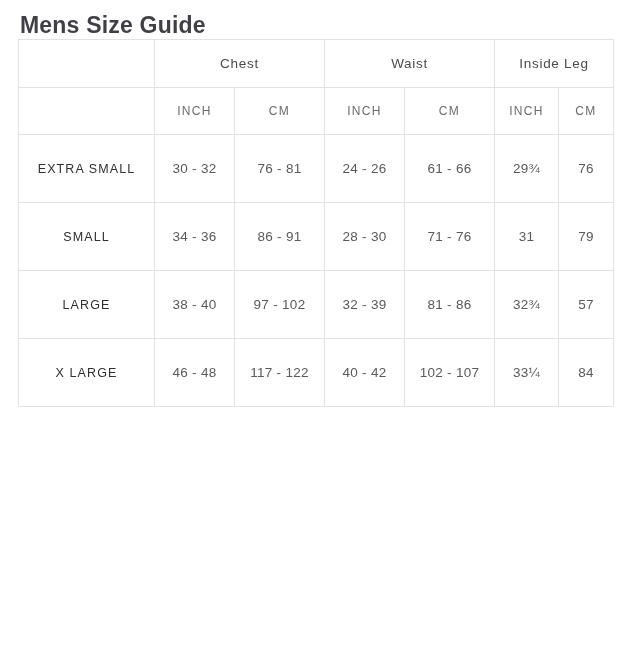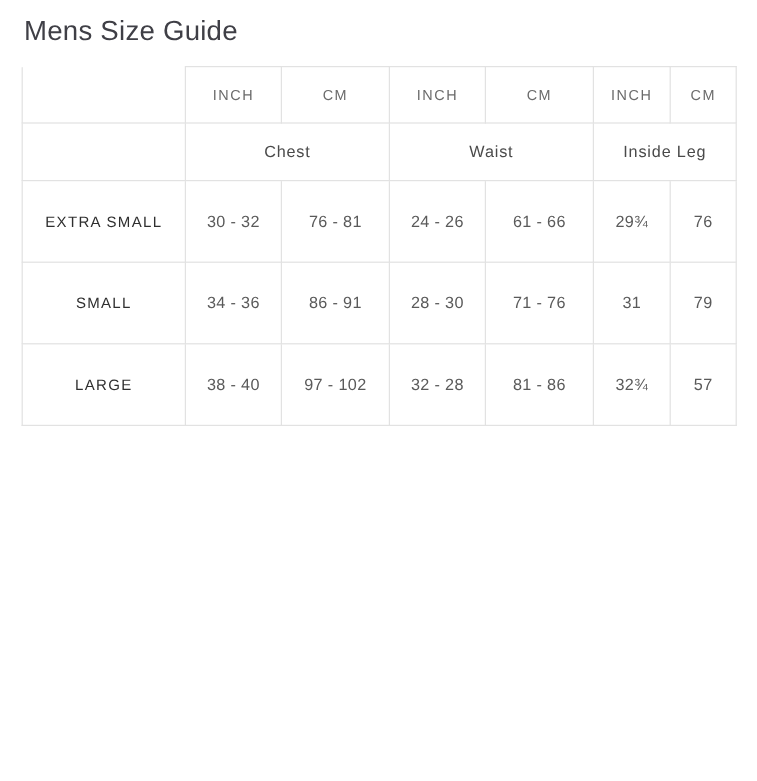--- a/index.html
+++ b/index.html
@@ -13,24 +13,24 @@
     height: 651px;
     font-family: "Liberation Sans", sans-serif;
     color: #3a3a3a;
     overflow: hidden;
   }
   .page {
     padding: 8px 18px 0 18px;
   }
   .title {
     font-size: 23px;
-    font-weight: 400;
+    font-weight: 700;
     color: #3f3f46;
     letter-spacing: 0.2px;
-    margin: 4px 0 16px 2px;
+    margin: 4px 0 0 2px;
   }
   table.size-table {
     border-collapse: collapse;
     width: 595px;
     table-layout: fixed;
   }
   table.size-table th,
   table.size-table td {
     border: 1px solid #e2e2e2;
     text-align: center;
@@ -90,33 +90,33 @@
       <col class="c-label">
         <col class="c-inch">
         <col class="c-cm">
       <col class="c-inch2">
         <col class="c-cm2">
         <col class="c-inch3">
         <col class="c-cm3">
     </colgroup>
     <thead>
       <tr>
+        <th class="grp-blank"></th>
+        <th class="grp" colspan="2">Chest</th>
+        <th class="grp" colspan="2">Waist</th>
+        <th class="grp" colspan="2">Inside Leg</th>
+      </tr>
+      <tr>
         <th class="grp-blank" style="border-top:none;"></th>
         <th class="unit">INCH</th>
         <th class="unit">CM</th>
         <th class="unit">INCH</th>
         <th class="unit">CM</th>
         <th class="unit">INCH</th>
         <th class="unit">CM</th>
-      </tr>
-      <tr>
-        <th class="grp-blank"></th>
-        <th class="grp" colspan="2">Chest</th>
-        <th class="grp" colspan="2">Waist</th>
-        <th class="grp" colspan="2">Inside Leg</th>
       </tr>
     </thead>
     <tbody>
       <tr>
         <td class="rowlabel">EXTRA SMALL</td>
         <td class="cell">30 - 32</td>
         <td class="cell">76 - 81</td>
         <td class="cell">24 - 26</td>
         <td class="cell">61 - 66</td>
         <td class="cell">29¾</td>
@@ -128,20 +128,29 @@
         <td class="cell">86 - 91</td>
         <td class="cell">28 - 30</td>
         <td class="cell">71 - 76</td>
         <td class="cell">31</td>
         <td class="cell">79</td>
       </tr>
       <tr>
         <td class="rowlabel">LARGE</td>
         <td class="cell">38 - 40</td>
         <td class="cell">97 - 102</td>
-        <td class="cell">32 - 28</td>
+        <td class="cell">32 - 39</td>
         <td class="cell">81 - 86</td>
         <td class="cell">32¾</td>
         <td class="cell">57</td>
+      </tr>
+      <tr>
+        <td class="rowlabel">X LARGE</td>
+        <td class="cell">46 - 48</td>
+        <td class="cell">117 - 122</td>
+        <td class="cell">40 - 42</td>
+        <td class="cell">102 - 107</td>
+        <td class="cell">33¼</td>
+        <td class="cell">84</td>
       </tr>
     </tbody>
   </table>
 </div>
 
 </body></html>

